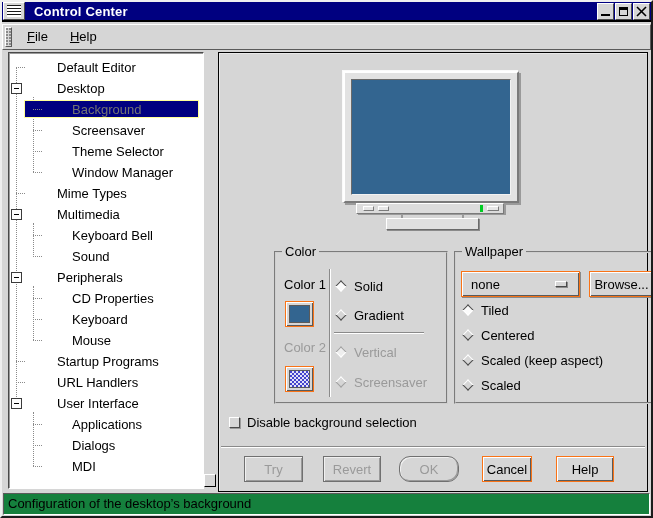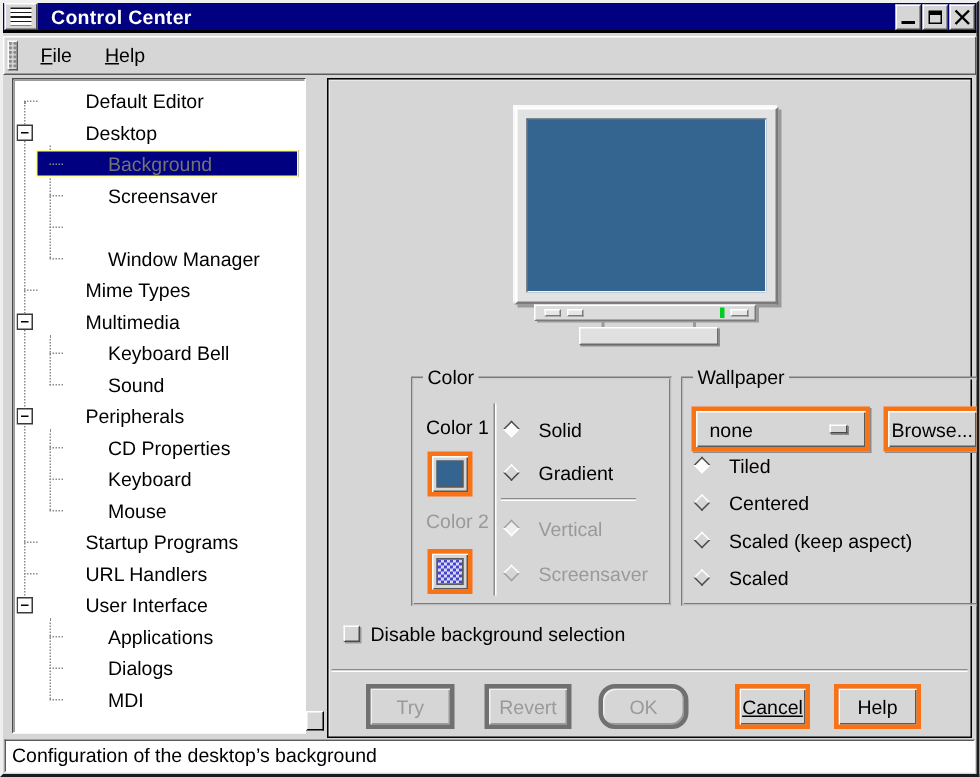--- a/index.html
+++ b/index.html
@@ -84,21 +84,21 @@
 
   
   .frame{position:absolute;border:2px groove #cfcfcf;margin-left:32px;}
   .frame-title{position:absolute;left:6px;top:-9px;background:#d6d6d6;padding:0 3px;line-height:15px;}
   .frame-color{left:22px;top:197px;width:174px;height:153px;}
   .frame-wallpaper{left:202px;top:197px;width:210px;height:153px;}
 
   .dim{color:#9a9a9a;}
 
   
-  .btn{background:#d6d6d6;border:3px solid #f97316;
+  .btn{background:#d6d6d6;border:1px solid #f97316;
     box-shadow:inset 1px 1px 0 #fff,inset -1px -1px 0 #5a5a5a;
     font-family:"Liberation Sans",sans-serif;font-size:13px;color:#000;
     display:flex;align-items:center;justify-content:center;padding:12px;}
   .btn.disabled{border-color:#707070;color:#9a9a9a;
     box-shadow:inset 1px 1px 0 #f0f0f0,inset -1px -1px 0 #9a9a9a;}
 
   
   .clabel{position:absolute;left:8px;}
   .swatch-btn{position:absolute;left:9px;width:29px;height:22px;}
   .swatch{position:absolute;left:3px;top:3px;right:3px;bottom:3px;border:1px solid #5a5a5a;}
@@ -106,21 +106,21 @@
     background-image:
       linear-gradient(45deg,rgba(255,255,255,.85) 25%,transparent 25%,transparent 75%,rgba(255,255,255,.85) 75%),
       linear-gradient(45deg,rgba(255,255,255,.85) 25%,transparent 25%,transparent 75%,rgba(255,255,255,.85) 75%);
     background-size:4px 4px;background-position:0 0,2px 2px;}
   .vsep{position:absolute;left:53px;top:16px;height:128px;width:2px;
     border-left:1px solid #8a8a8a;border-right:1px solid #fff;}
   .hsep-small{position:absolute;left:58px;top:79px;width:90px;height:2px;
     border-top:1px solid #8a8a8a;border-bottom:1px solid #fff;}
 
   
-  .radio-row{position:absolute;display:flex;align-items:center;gap:12px;height:14px;}
+  .radio-row{position:absolute;display:flex;align-items:center;gap:7px;height:14px;}
   .diamond{width:8px;height:8px;transform:rotate(45deg);margin:2px;flex:none;}
   .diamond.off{background:#d6d6d6;border:1px solid;border-color:#fff #4a4a4a #4a4a4a #fff;}
   .diamond.on{background:#fbfbfb;border:1px solid;border-color:#4a4a4a #fff #fff #4a4a4a;}
   .diamond.off.dis{border-color:#fff #a0a0a0 #a0a0a0 #fff;}
   .diamond.on.dis{background:#eee;border-color:#a0a0a0 #fff #fff #a0a0a0;}
 
   
   .dropdown{position:absolute;left:5px;top:18px;width:119px;height:23px;justify-content:flex-start;padding-left:9px;box-shadow:inset 1px 1px 0 #fff,inset -1px -1px 0 #5a5a5a,1px 1px 0 #8a8a8a;}
   .dd-indicator{position:absolute;right:12px;top:9px;width:12px;height:6px;background:#d6d6d6;
     border:1px solid;border-color:#fff #4a4a4a #4a4a4a #fff;box-shadow:1px 1px 0 #8a8a8a;}
@@ -129,21 +129,21 @@
   
   .check-row{position:absolute;left:9px;top:361px;display:flex;align-items:center;gap:7px;}
   .checkbox{width:11px;height:11px;background:#d6d6d6;border:1px solid;
     border-color:#fff #4a4a4a #4a4a4a #fff;box-shadow:1px 1px 0 #9a9a9a;flex:none;}
 
   .action-sep{position:absolute;left:1px;top:392px;width:424px;height:2px;
     border-top:1px solid #8a8a8a;border-bottom:1px solid #fff;}
   .action-btn{position:absolute;top:402px;height:23px;}
 
   
-  .statusbar{position:absolute;left:1px;top:491px;width:647px;height:22px;background:#ffffff;
+  .statusbar{position:absolute;left:1px;top:491px;width:647px;height:22px;background:#15803d;
     border:1px solid;border-color:#5a5a5a #fff #fff #5a5a5a;
     line-height:20px;padding-left:4px;}
 </style>
 </head>
 <body>
 
 <div class="win">
   <div class="inner">
 
     <div class="titlebar">
@@ -182,21 +182,21 @@
         <div class="vguide" style="left:22px;top:231px;height:54px;"></div>
         <div class="vguide" style="left:22px;top:357px;height:54px;"></div>
 
         <div style="height:2px;"></div>
         <div class="trow lvl0"><span class="tick"></span><span class="lbl">Default Editor</span></div>
         <div class="trow lvl0"><span class="expander">
               <span class="minus"></span>
             </span><span class="lbl">Desktop</span></div>
         <div class="trow lvl1 selected"><span class="hl"></span><span class="tick"></span><span class="lbl">Background</span></div>
         <div class="trow lvl1"><span class="tick"></span><span class="lbl">Screensaver</span></div>
-        <div class="trow lvl1"><span class="tick"></span></div>
+        <div class="trow lvl1"><span class="tick"></span><span class="lbl">Theme Selector</span></div>
         <div class="trow lvl1"><span class="tick"></span><span class="lbl">Window Manager</span></div>
         <div class="trow lvl0"><span class="tick"></span><span class="lbl">Mime Types</span></div>
         <div class="trow lvl0"><span class="expander">
               <span class="minus"></span>
             </span><span class="lbl">Multimedia</span></div>
         <div class="trow lvl1"><span class="tick"></span><span class="lbl">Keyboard Bell</span></div>
         <div class="trow lvl1"><span class="tick"></span><span class="lbl">Sound</span></div>
         <div class="trow lvl0"><span class="expander">
               <span class="minus"></span>
             </span><span class="lbl">Peripherals</span></div>
@@ -298,20 +298,20 @@
         <div class="check-row">
           <span class="checkbox"></span>
           <span>Disable background selection</span>
         </div>
 
         <div class="action-sep"></div>
 
         <div class="btn disabled action-btn" style="left:24px;width:59px;">Try</div>
         <div class="btn disabled action-btn" style="left:103px;width:58px;">Revert</div>
         <div class="btn disabled action-btn" style="left:179px;width:60px;border-radius:11px;">OK</div>
-        <div class="btn action-btn" style="left:270px;width:50px;text-decoration:underline;">Cancel</div>
+        <div class="btn action-btn" style="left:262px;width:50px;">Cancel</div>
         <div class="btn action-btn" style="left:336px;width:58px;">Help</div>
       </div>
     </div>
 
     <div class="statusbar">Configuration of the desktop’s background</div>
   </div>
 </div>
 
 </body></html>

